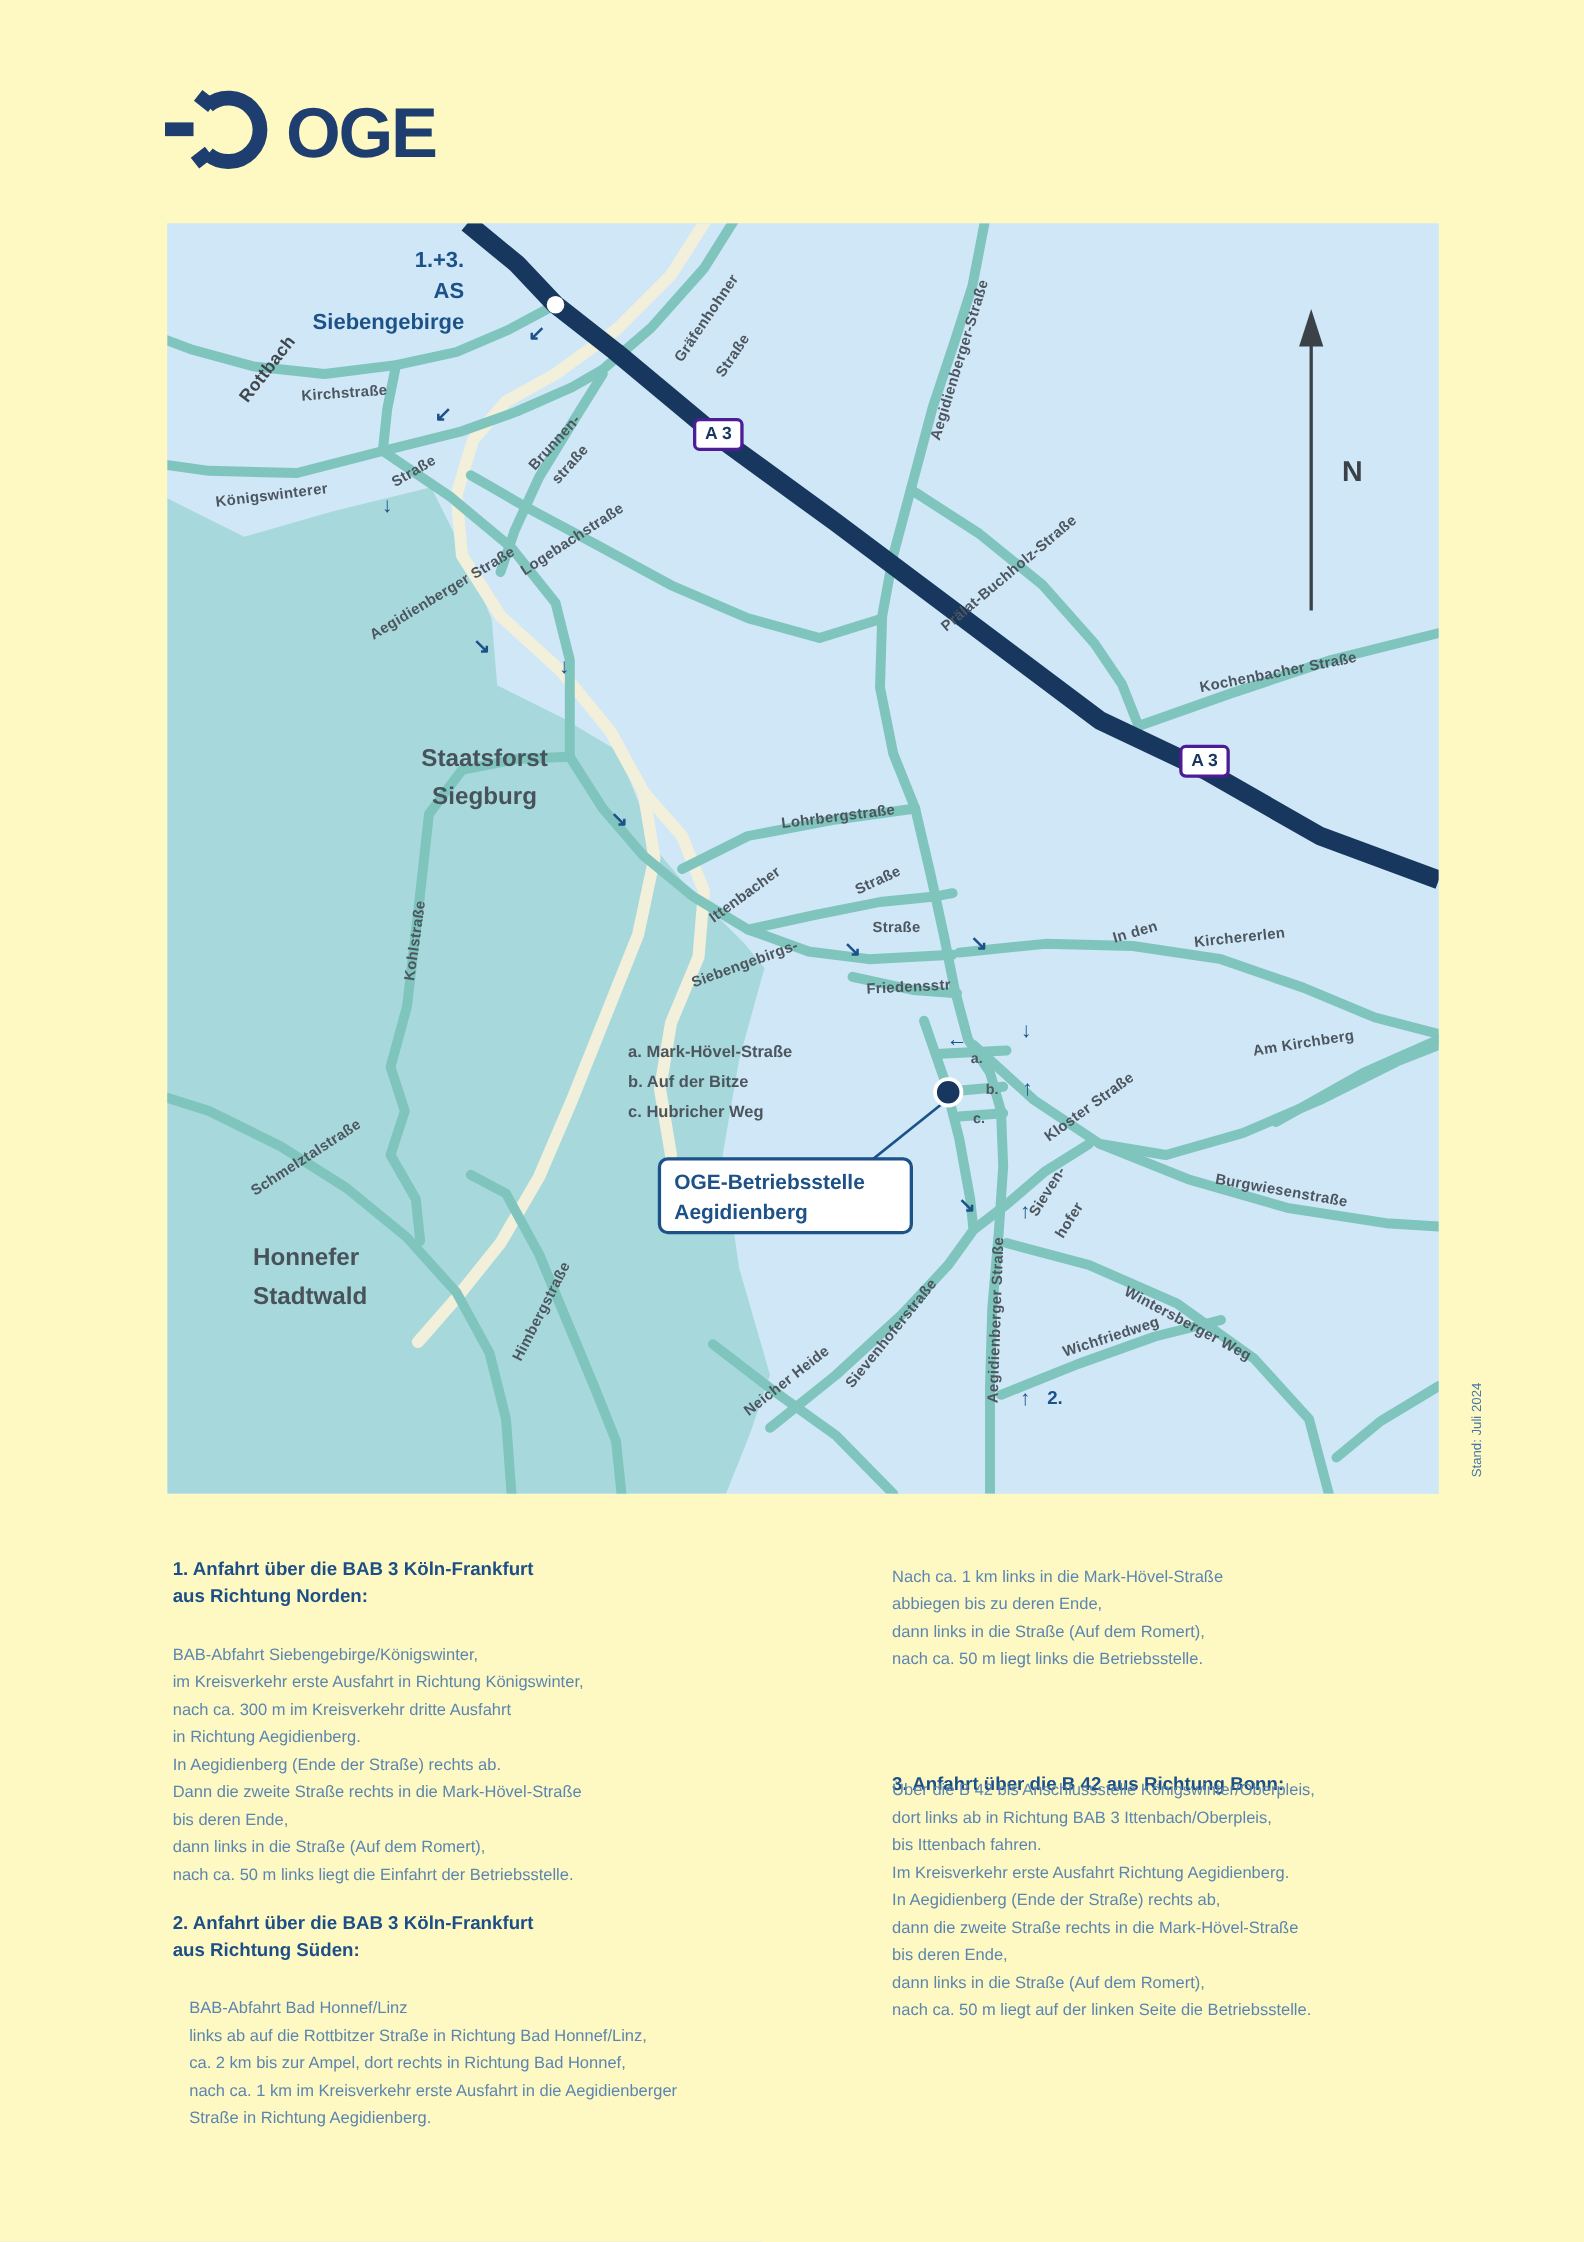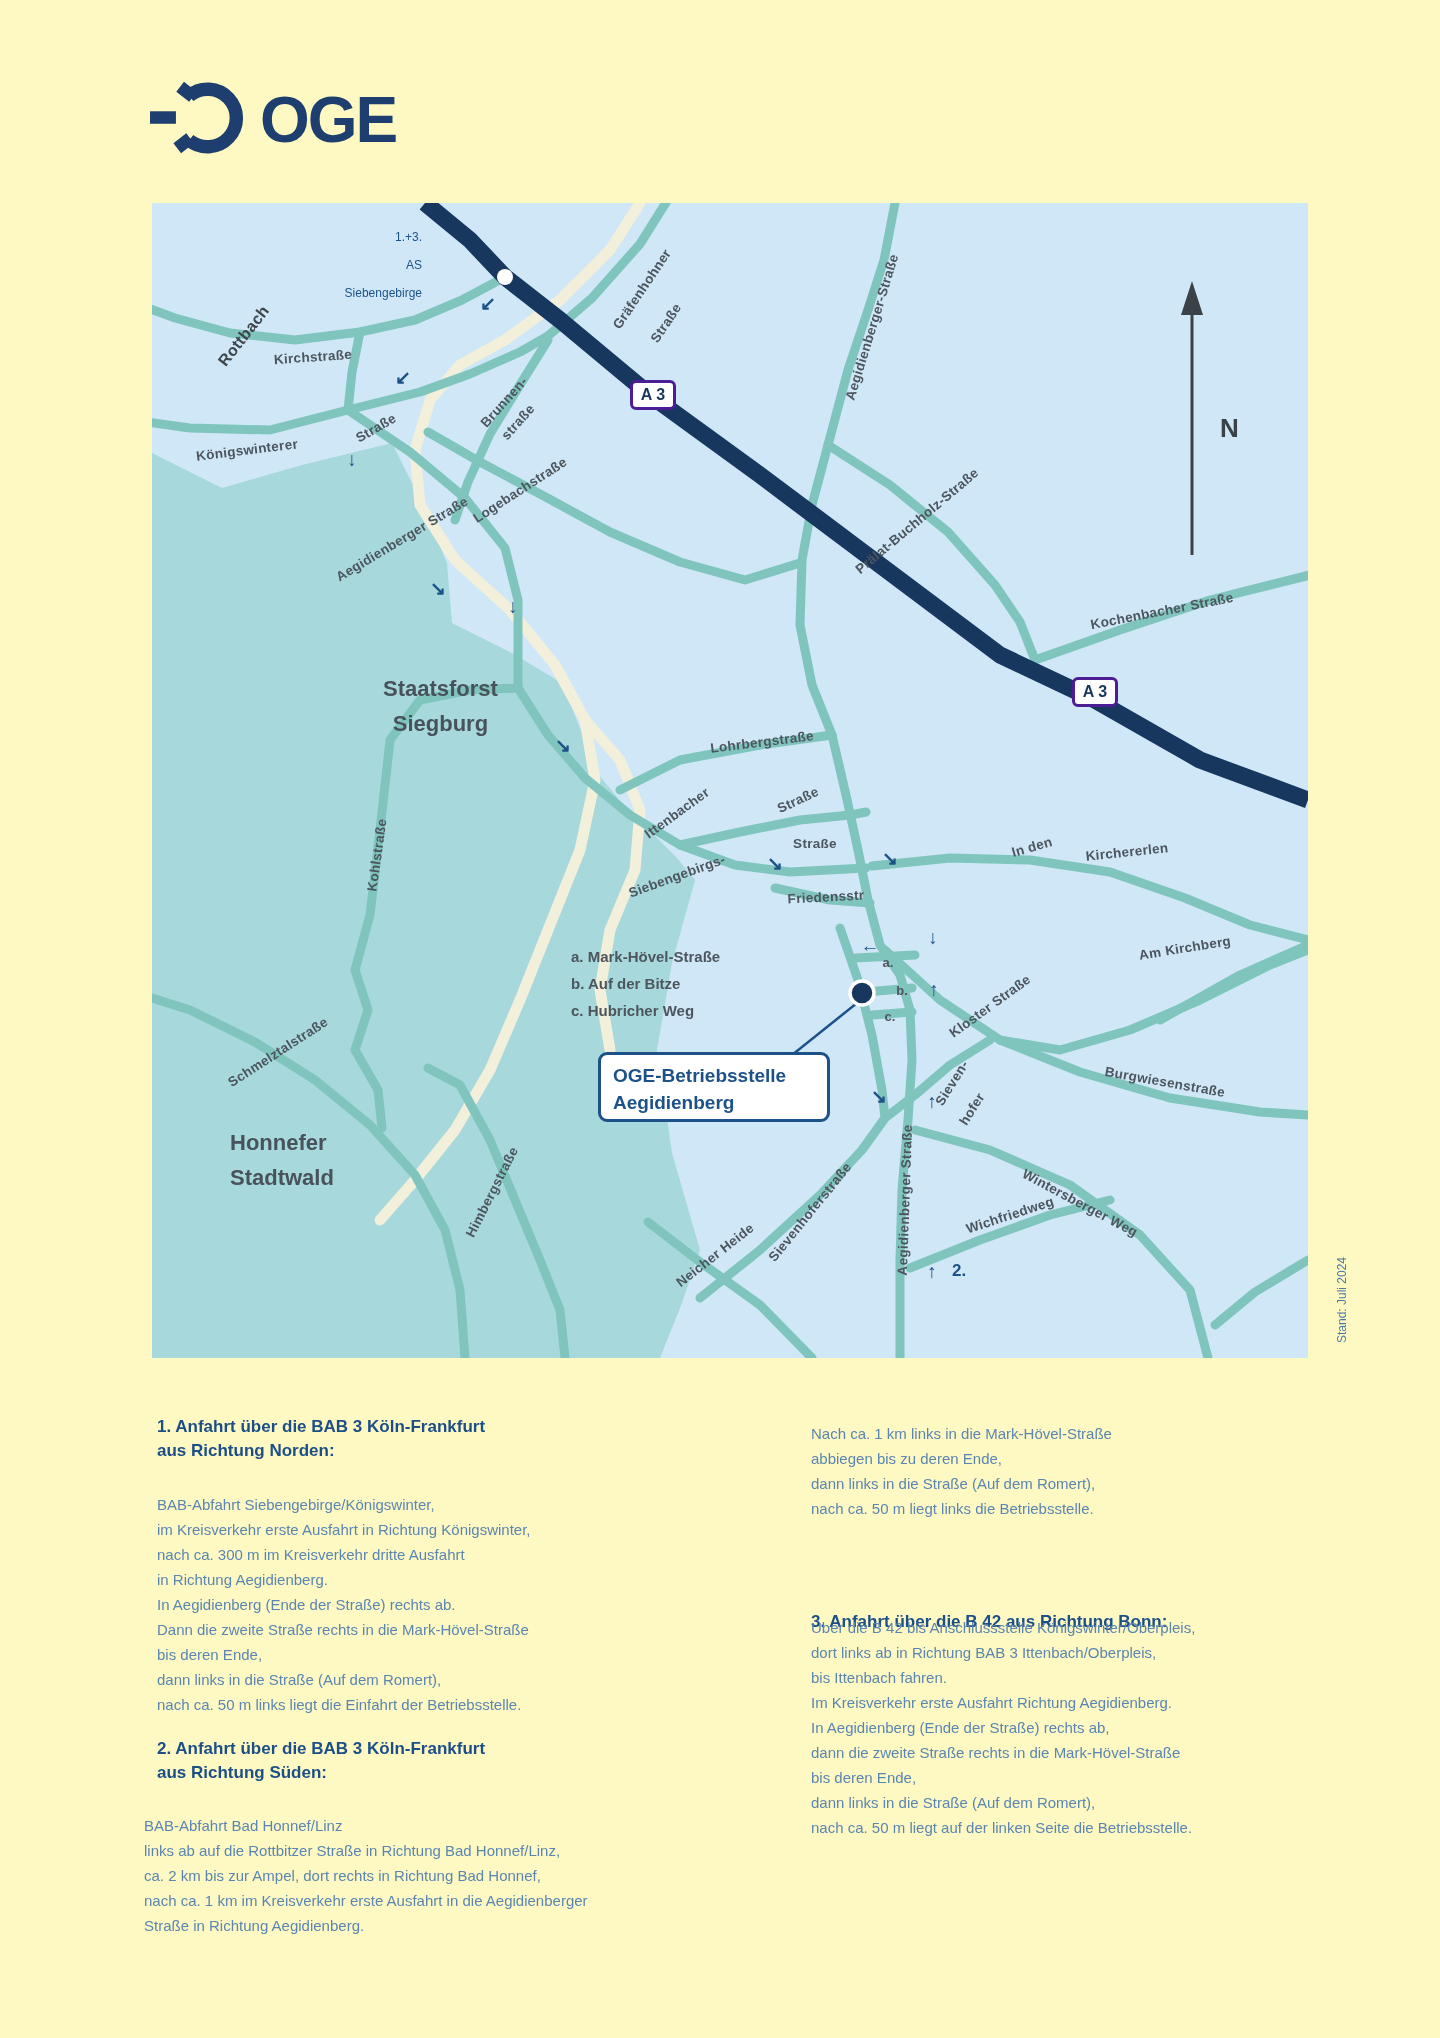--- a/index.html
+++ b/index.html
@@ -14,21 +14,21 @@
   #map{position:absolute;left:152px;top:203px;width:1156px;height:1155px;background:#cfe7f7;overflow:hidden;}
   #map svg{position:absolute;left:0;top:0;}
   .street{position:absolute;white-space:nowrap;color:#4d565e;font-weight:600;font-size:13.5px;letter-spacing:.3px;}
   .street.big{font-size:16px;font-weight:700;color:#3f474d;}
   .area-label{position:absolute;color:#47525a;font-weight:600;font-size:22px;line-height:35px;white-space:pre-line;}
   .map-arrow{position:absolute;color:#1d5289;font-weight:700;font-size:19px;}
   .mk-letter{position:absolute;color:#4d565e;font-weight:700;font-size:13px;}
   .badge{position:absolute;width:46px;height:30px;background:#fff;border:3px solid #4c1d95;border-radius:6px;
          display:flex;align-items:center;justify-content:center;font-size:16px;font-weight:700;color:#17375f;box-sizing:border-box;}
   #exit-label{position:absolute;left:60px;top:20px;width:210px;text-align:right;color:#1d5289;
-              font-weight:400;font-size:12px;line-height:28px;white-space:pre-line;}
+              font-weight:700;font-size:20px;line-height:28px;white-space:pre-line;}
   #compass-n{position:absolute;left:1068px;top:210px;font-size:26px;font-weight:700;color:#3a4147;}
   #callout{position:absolute;left:446px;top:849px;width:232px;height:70px;background:#fff;border:3px solid #1d5289;
            border-radius:9px;box-sizing:border-box;padding:7px 12px;color:#1d5289;font-weight:700;font-size:19px;line-height:27px;white-space:pre-line;}
   #legend{position:absolute;left:419px;top:740px;color:#4d565e;font-weight:600;font-size:15px;line-height:27px;white-space:pre-line;}
   #route2{position:absolute;left:800px;top:1058px;color:#1d5289;font-weight:700;font-size:17px;}
   #stand{position:absolute;left:1287px;top:1293px;width:110px;transform:rotate(-90deg);font-size:12px;color:#4a79a8;text-align:center;}
   
   .dir-head{position:absolute;color:#1c4f87;font-weight:700;font-size:17px;line-height:24px;white-space:pre-line;}
   .dir-body{position:absolute;color:#5b86b1;font-size:15px;line-height:25px;white-space:pre-line;}
 </style>
@@ -170,21 +170,21 @@
 nach ca. 300 m im Kreisverkehr dritte Ausfahrt
 in Richtung Aegidienberg.
 In Aegidienberg (Ende der Straße) rechts ab.
 Dann die zweite Straße rechts in die Mark-Hövel-Straße
 bis deren Ende,
 dann links in die Straße (Auf dem Romert),
 nach ca. 50 m links liegt die Einfahrt der Betriebsstelle.</div>
 
   <div class="dir-head" style="left:157px;top:1737px;">2. Anfahrt über die BAB 3 Köln-Frankfurt
 aus Richtung Süden:</div>
-  <div class="dir-body" style="left:144px;top:1813px;">BAB-Abfahrt Bad Honnef/Linz
+  <div class="dir-body" style="left:172px;top:1813px;">BAB-Abfahrt Bad Honnef/Linz
 links ab auf die Rottbitzer Straße in Richtung Bad Honnef/Linz,
 ca. 2 km bis zur Ampel, dort rechts in Richtung Bad Honnef,
 nach ca. 1 km im Kreisverkehr erste Ausfahrt in die Aegidienberger
 Straße in Richtung Aegidienberg.</div>
 
   <div class="dir-body" style="left:811px;top:1421px;">Nach ca. 1 km links in die Mark-Hövel-Straße
 abbiegen bis zu deren Ende,
 dann links in die Straße (Auf dem Romert),
 nach ca. 50 m liegt links die Betriebsstelle.</div>
 

